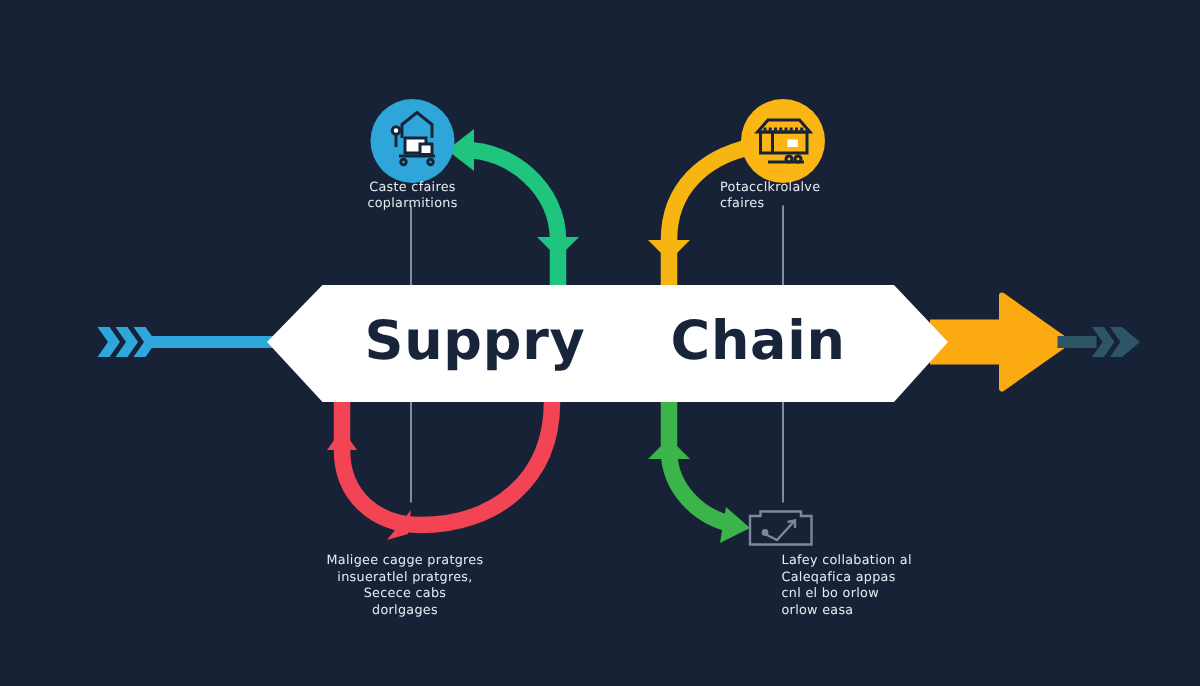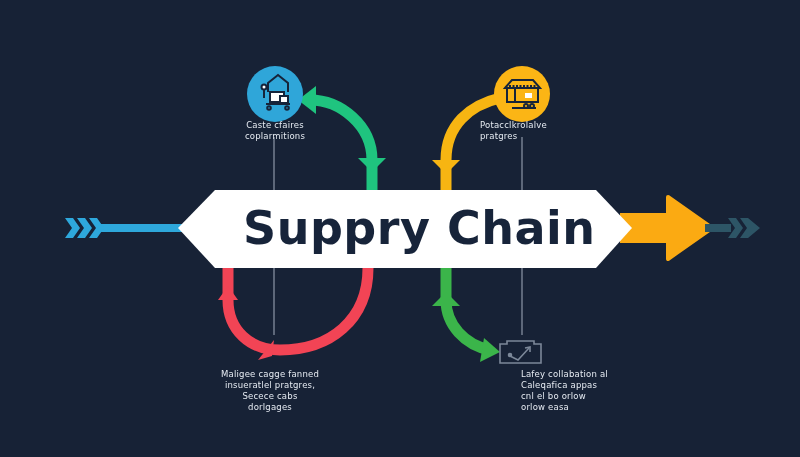--- a/index.html
+++ b/index.html
@@ -19,21 +19,21 @@
       white-space: nowrap;
     }
     .label span { display: block; }
     .label.center { text-align: center; transform: translateX(-50%); }
     .label.left { text-align: left; }
     .title {
       position: absolute;
       top: 205px;
       font-family: "DejaVu Sans", sans-serif;
       font-weight: bold;
-      font-size: 46px;
+      font-size: 36px;
       color: #17243a;
       letter-spacing: 0.5px;
       line-height: 46px;
     }
   </style>
 </head>
 <body>
 
 <svg class="canvas" viewBox="0 0 800 457" width="800" height="457" xmlns="http://www.w3.org/2000/svg">
 
@@ -119,25 +119,25 @@
 <div class="title" style="left:243px;">Suppry</div>
 <div class="title" style="left:447px;text-align:right;">Chain</div>
 
 <div class="label center" style="left:275px; top:120px;">
   <span>Caste cfaires</span>
   <span>coplarmitions</span>
 </div>
 
 <div class="label left" style="left:480px; top:120px;">
   <span>Potacclkrolalve</span>
-  <span>pratgres</span>
+  <span>cfaires</span>
 </div>
 
 <div class="label center" style="left:270px; top:369px;">
-  <span>Maligee cagge fanned</span>
+  <span>Maligee cagge pratgres</span>
   <span>insueratlel pratgres,</span>
   <span>Secece cabs</span>
   <span>dorlgages</span>
 </div>
 
 <div class="label left" style="left:521px; top:369px;">
   <span>Lafey collabation al</span>
   <span>Caleqafica appas</span>
   <span>cnl el bo orlow</span>
   <span>orlow easa</span>

